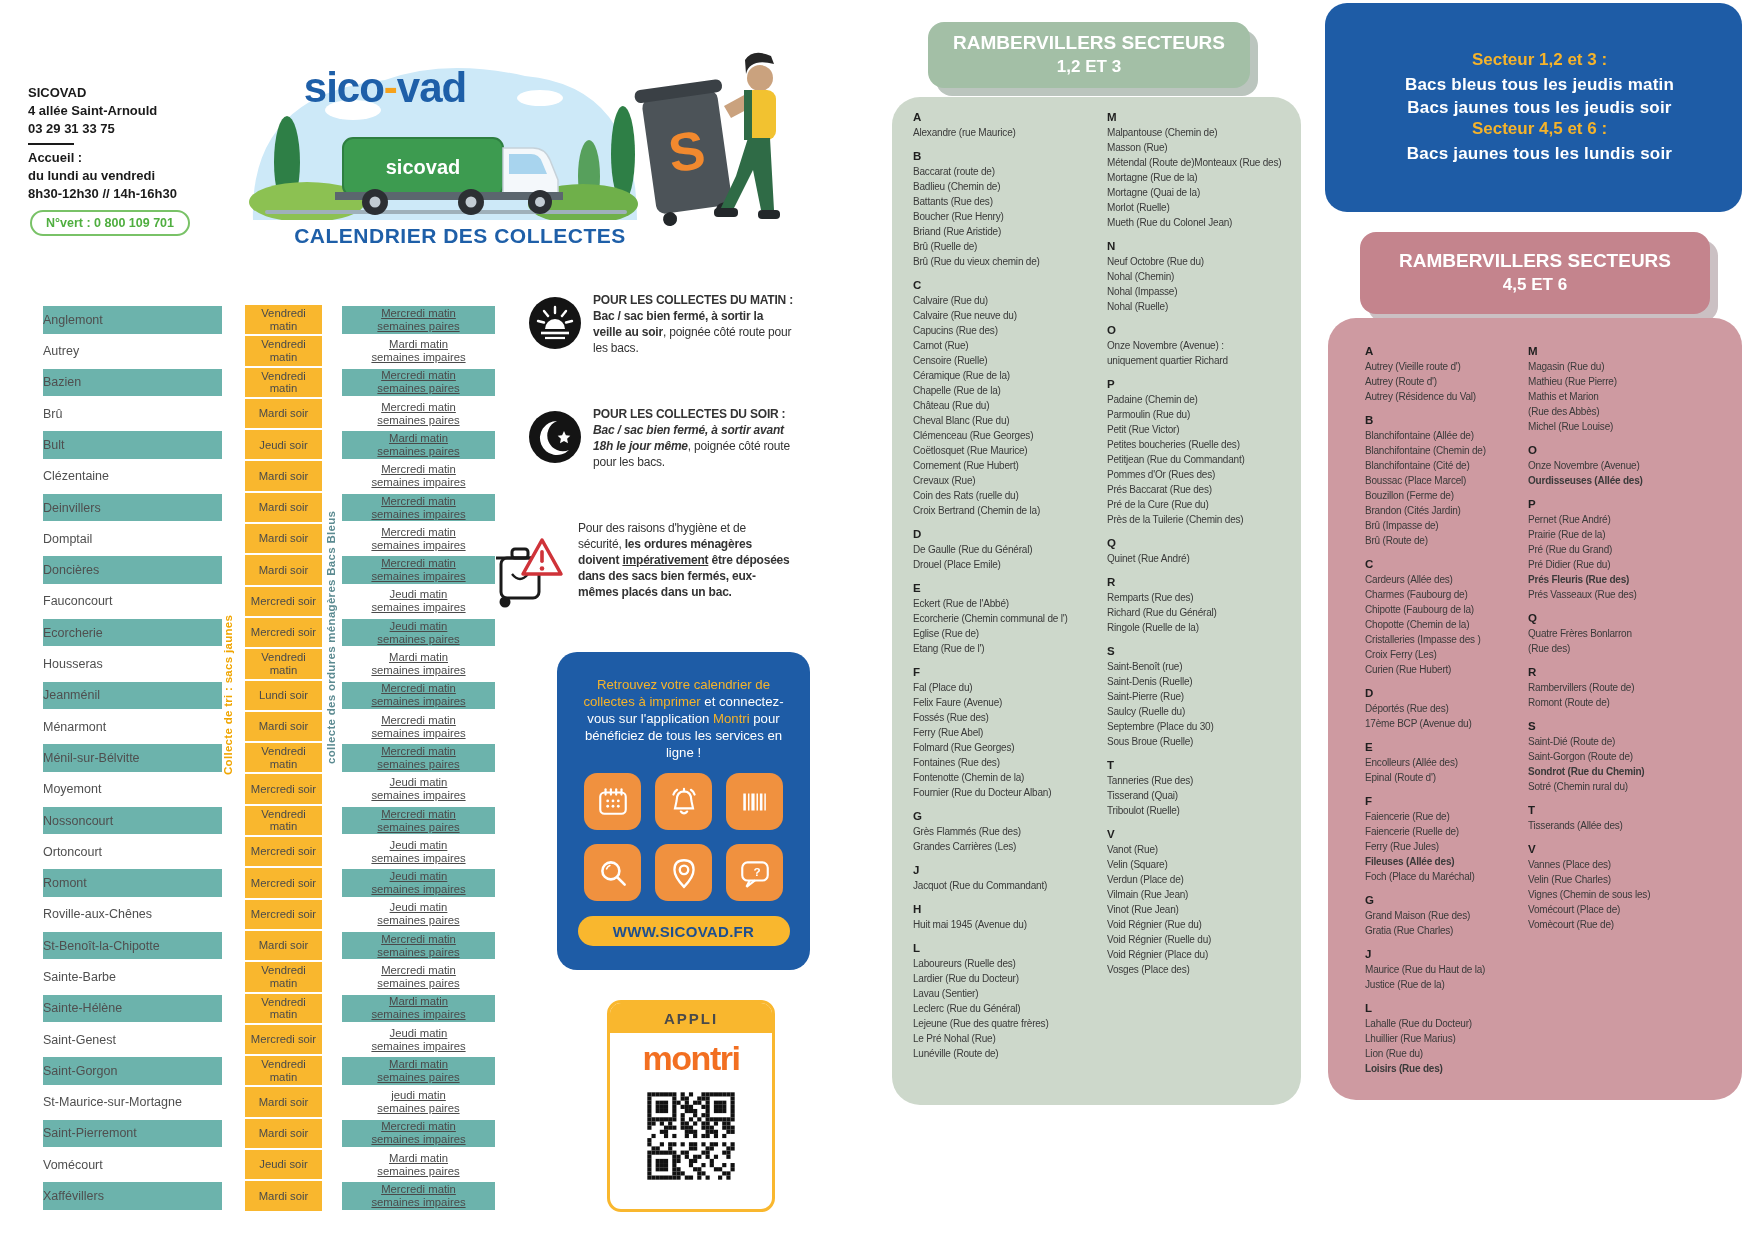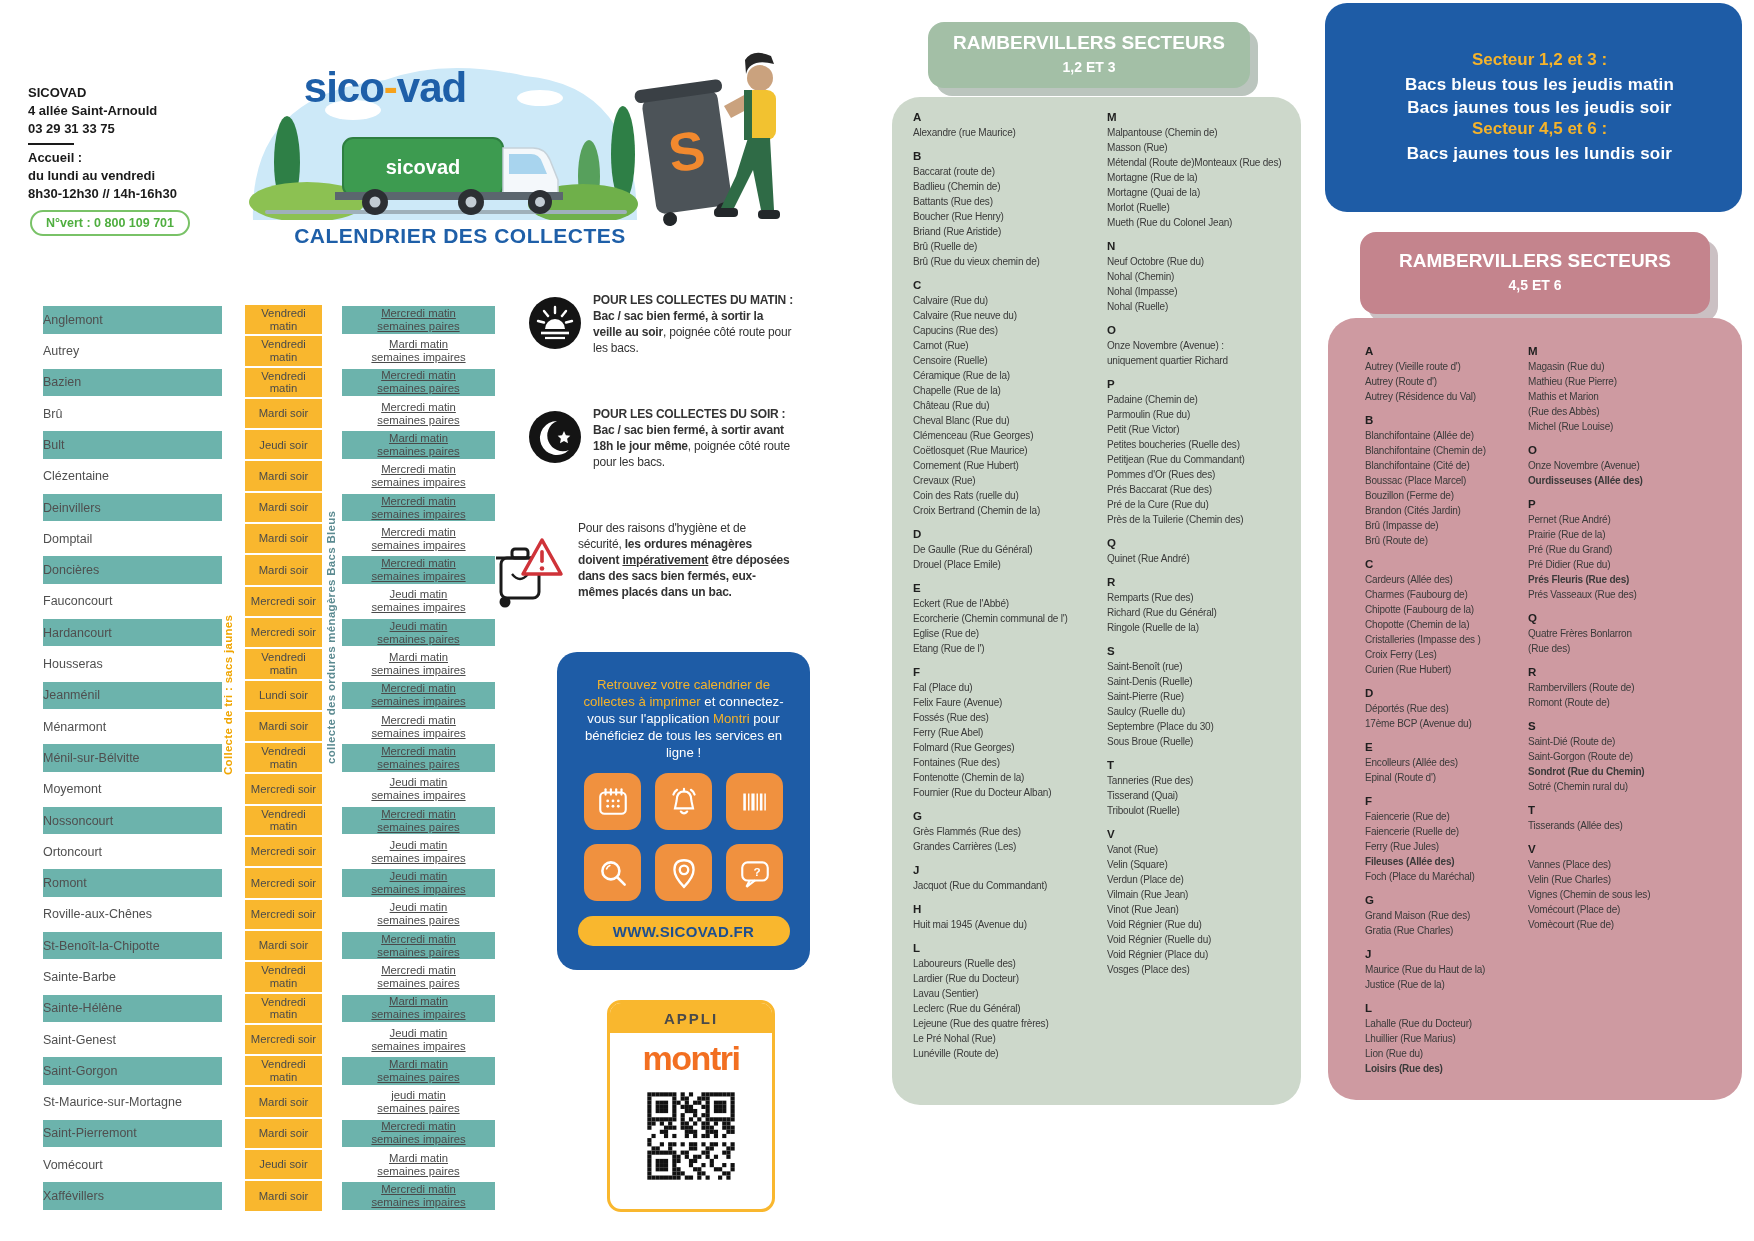--- a/index.html
+++ b/index.html
@@ -43,21 +43,21 @@
 
   
   #appli-card { position:absolute; left:607px; top:1000px; width:168px; height:212px; background:#fff; border:3px solid #f9b72e; border-radius:14px; overflow:hidden; }
   .appli-header { height:30px; background:#f9b72e; display:flex; align-items:center; justify-content:center; font-weight:bold; font-size:15px; letter-spacing:2px; color:#4a4a4a; }
   .montri-logo { margin-top:6px; text-align:center; font-weight:bold; font-size:34px; color:#f26f21; letter-spacing:-1.5px; }
   .qr-wrap { width:104px; height:104px; margin:6px auto 0; }
 
   
   .panel-pill { position:absolute; display:flex; flex-direction:column; align-items:center; justify-content:center; color:#fff; font-weight:bold; border-radius:16px; text-align:center; }
   .panel-pill .l1 { font-size:19px; line-height:24px; }
-  .panel-pill .l2 { font-size:14px; line-height:24px; }
+  .panel-pill .l2 { font-size:17px; line-height:24px; }
   #green-pill { left:928px; top:22px; width:322px; height:66px; background:#a3bfa6; box-shadow:8px 8px 0 rgba(120,140,125,0.5); }
   #pink-pill  { left:1360px; top:232px; width:350px; height:82px; background:#c4848d; box-shadow:8px 8px 0 rgba(140,115,122,0.45); }
   .panel-body { position:absolute; border-radius:28px; }
   #green-body { left:892px; top:97px; width:409px; height:1008px; background:#cdd8cb; }
   #pink-body  { left:1328px; top:318px; width:414px; height:782px; background:#ce9aa1; }
   .panel-col { position:absolute; }
   #green-body .panel-col[data-col="0"] { left:21px;  top:13px; width:186px; }
   #green-body .panel-col[data-col="1"] { left:215px; top:13px; width:188px; }
   #pink-body  .panel-col[data-col="0"] { left:37px;  top:26px; width:158px; }
   #pink-body  .panel-col[data-col="1"] { left:200px; top:26px; width:206px; }
@@ -210,21 +210,21 @@
       </div>
       <div class="t-row">
         <div class="cell commune-cell">Fauconcourt</div>
         <div class="cell tri-cell">Mercredi soir</div>
         <div class="cell om-cell">
           <div>Jeudi matin</div>
           <div>semaines impaires</div>
         </div>
       </div>
       <div class="t-row">
-        <div class="cell commune-cell shaded">Hardancourt</div>
+        <div class="cell commune-cell shaded">Ecorcherie</div>
         <div class="cell tri-cell">Mercredi soir</div>
         <div class="cell om-cell shaded">
           <div>Jeudi matin</div>
           <div>semaines paires</div>
         </div>
       </div>
       <div class="t-row">
         <div class="cell commune-cell">Housseras</div>
         <div class="cell tri-cell">Vendredi matin</div>
         <div class="cell om-cell">
@@ -389,21 +389,21 @@
   </div>
   <p class="instr-text" style="left:593px; top:292px; width:200px;"><span style="font-weight: bold;">POUR LES COLLECTES DU MATIN :</span><br><span style="font-weight: bold;">Bac / sac bien fermé, à sortir la veille au soir</span><span>, poignée côté route pour les bacs.</span></p>
 
   <div class="abs" style="left:528px; top:410px; width:54px; height:54px;">
     <svg viewBox="0 0 54 54" width="54" height="54">
       <circle cx="27" cy="27" r="26" fill="#141414"></circle>
       <path d="M29 11 a17 17 0 1 0 12 29 a15 15 0 0 1 -12 -29 Z" fill="#fff"></path>
       <path d="M36 21 l1.9 4.2 4.4 .5 -3.2 3.1 .9 4.4 -4 -2.2 -4 2.2 .9 -4.4 -3.2 -3.1 4.4 -.5 Z" fill="#fff"></path>
     </svg>
   </div>
-  <p class="instr-text" style="left:593px; top:406px; width:200px;"><span style="font-weight: bold;">POUR LES COLLECTES DU SOIR :</span><br><span style="font-weight: bold;">Bac / sac bien fermé, à sortir avant 18h le jour même</span><span>, poignée côté route pour les bacs.</span></p>
+  <p class="instr-text" style="left:593px; top:406px; width:200px;"><span style="font-weight: bold;">POUR LES COLLECTES DU SOIR :</span><br><span style="font-weight: bold; font-style: italic;">Bac / sac bien fermé, à sortir avant 18h le jour même</span><span>, poignée côté route pour les bacs.</span></p>
 
   <div class="abs" style="left:492px; top:534px; width:72px; height:74px;">
     <svg viewBox="0 0 72 74" width="72" height="74">
       <g fill="none" stroke="#1a1a1a" stroke-width="3">
         <rect x="9" y="24" width="38" height="40" rx="6"></rect>
         <line x1="4" y1="24" x2="52" y2="24"></line>
         <rect x="20" y="15" width="16" height="9" rx="3"></rect>
       </g>
       <path d="M20 40 q8 10 16 0" stroke="#1a1a1a" stroke-width="2.4" fill="none"></path>
       <circle cx="13" cy="68" r="5.5" fill="#1a1a1a"></circle>

